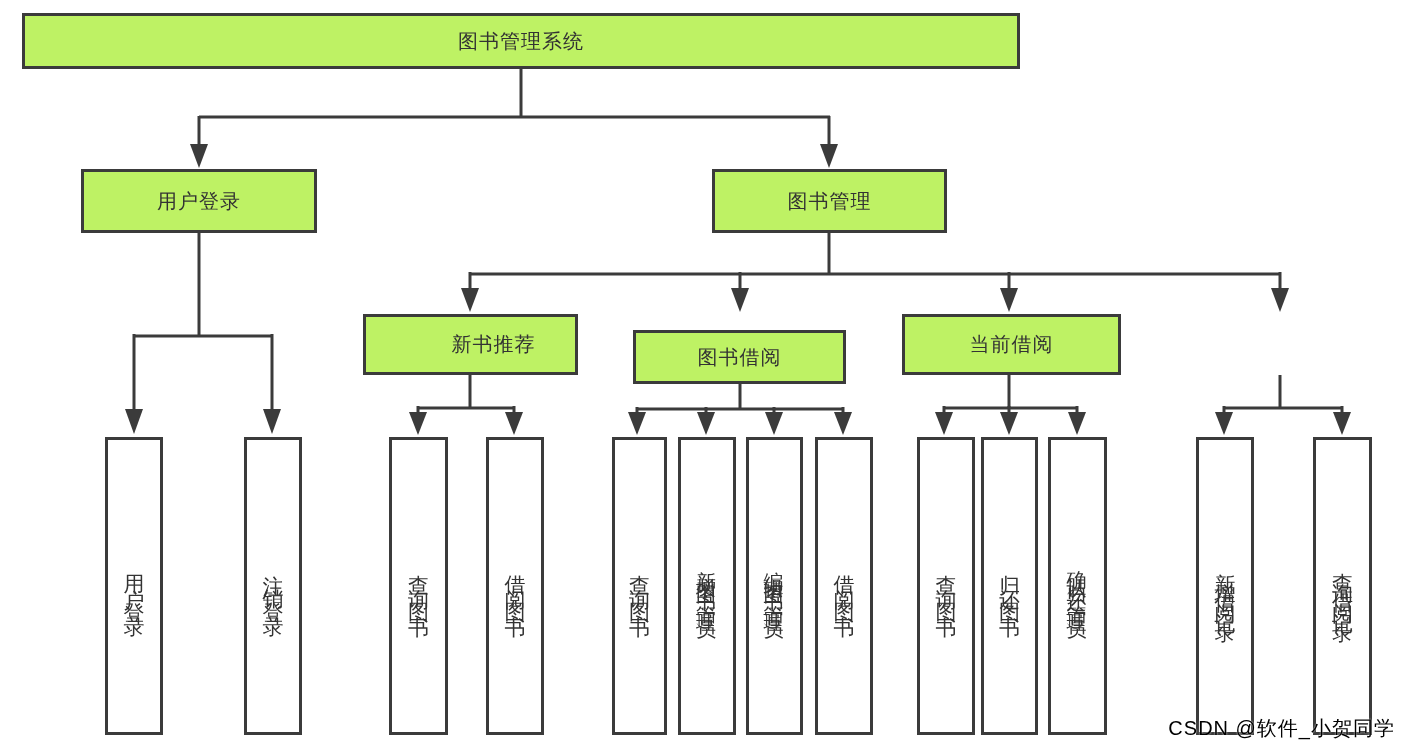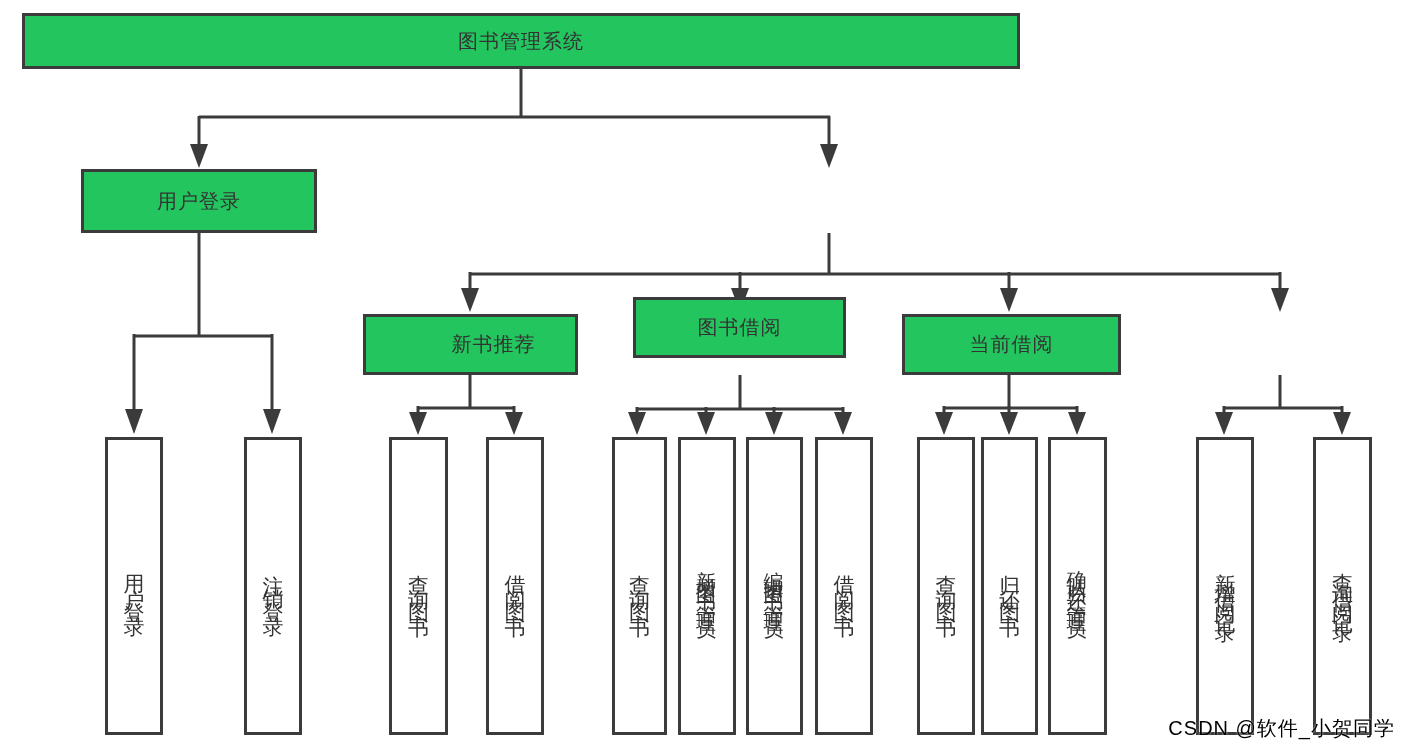--- a/index.html
+++ b/index.html
@@ -7,21 +7,21 @@
     width:1405px;height:747px;position:relative;overflow:hidden;
     font-family:"Liberation Sans","DejaVu Sans",sans-serif;
     color:#333333;
   }
   .canvas{position:absolute;inset:0;}
   svg.connectors{position:absolute;left:0;top:0;}
   
   .hbox{
     position:absolute;
     border:3px solid #3b3b3b;
-    background:#22c55e;
+    background:#bef264;
     display:flex;align-items:center;justify-content:center;
     font-size:20px;letter-spacing:1px;
     box-sizing:border-box;
   }
   
   .vbox{
     position:absolute;top:437px;height:298px;
     border:3px solid #3b3b3b;
     background:#ffffff;
     display:flex;align-items:center;justify-content:center;
@@ -105,23 +105,24 @@
       <polygon points="1000,412 1018,412 1009,435"></polygon>
       <polygon points="1068,412 1086,412 1077,435"></polygon>
       <polygon points="1215,412 1233,412 1224,435"></polygon>
       <polygon points="1333,412 1351,412 1342,435"></polygon>
     </g>
   </svg>
 
   <div class="hbox" style="left:22px;top:13px;width:998px;height:56px;">图书管理系统</div>
 
   <div class="hbox" style="left:81px;top:169px;width:236px;height:64px;">用户登录</div>
+  <div class="hbox" style="left:712px;top:169px;width:235px;height:64px;">图书管理</div>
 
   <div class="hbox" style="left:363px;top:314px;width:215px;height:61px;padding-left:46px;">新书推荐</div>
-  <div class="hbox" style="left:633px;top:297px;width:213px;height:61px;">图书借阅</div>
+  <div class="hbox" style="left:633px;top:330px;width:213px;height:54px;">图书借阅</div>
   <div class="hbox" style="left:902px;top:314px;width:219px;height:61px;">当前借阅</div>
 
   <div class="vbox ls4" style="left:105px;width:58px;">用户登录</div>
   <div class="vbox ls4" style="left:244px;width:58px;">注销登录</div>
 
   <div class="vbox ls4" style="left:389px;width:59px;">查询图书</div>
   <div class="vbox ls4" style="left:486px;width:58px;">借阅图书</div>
 
   <div class="vbox ls4" style="left:612px;width:55px;">查询图书</div>
   <div class="vbox ls9" style="left:678px;width:58px;">新增图书（管理员）</div>

